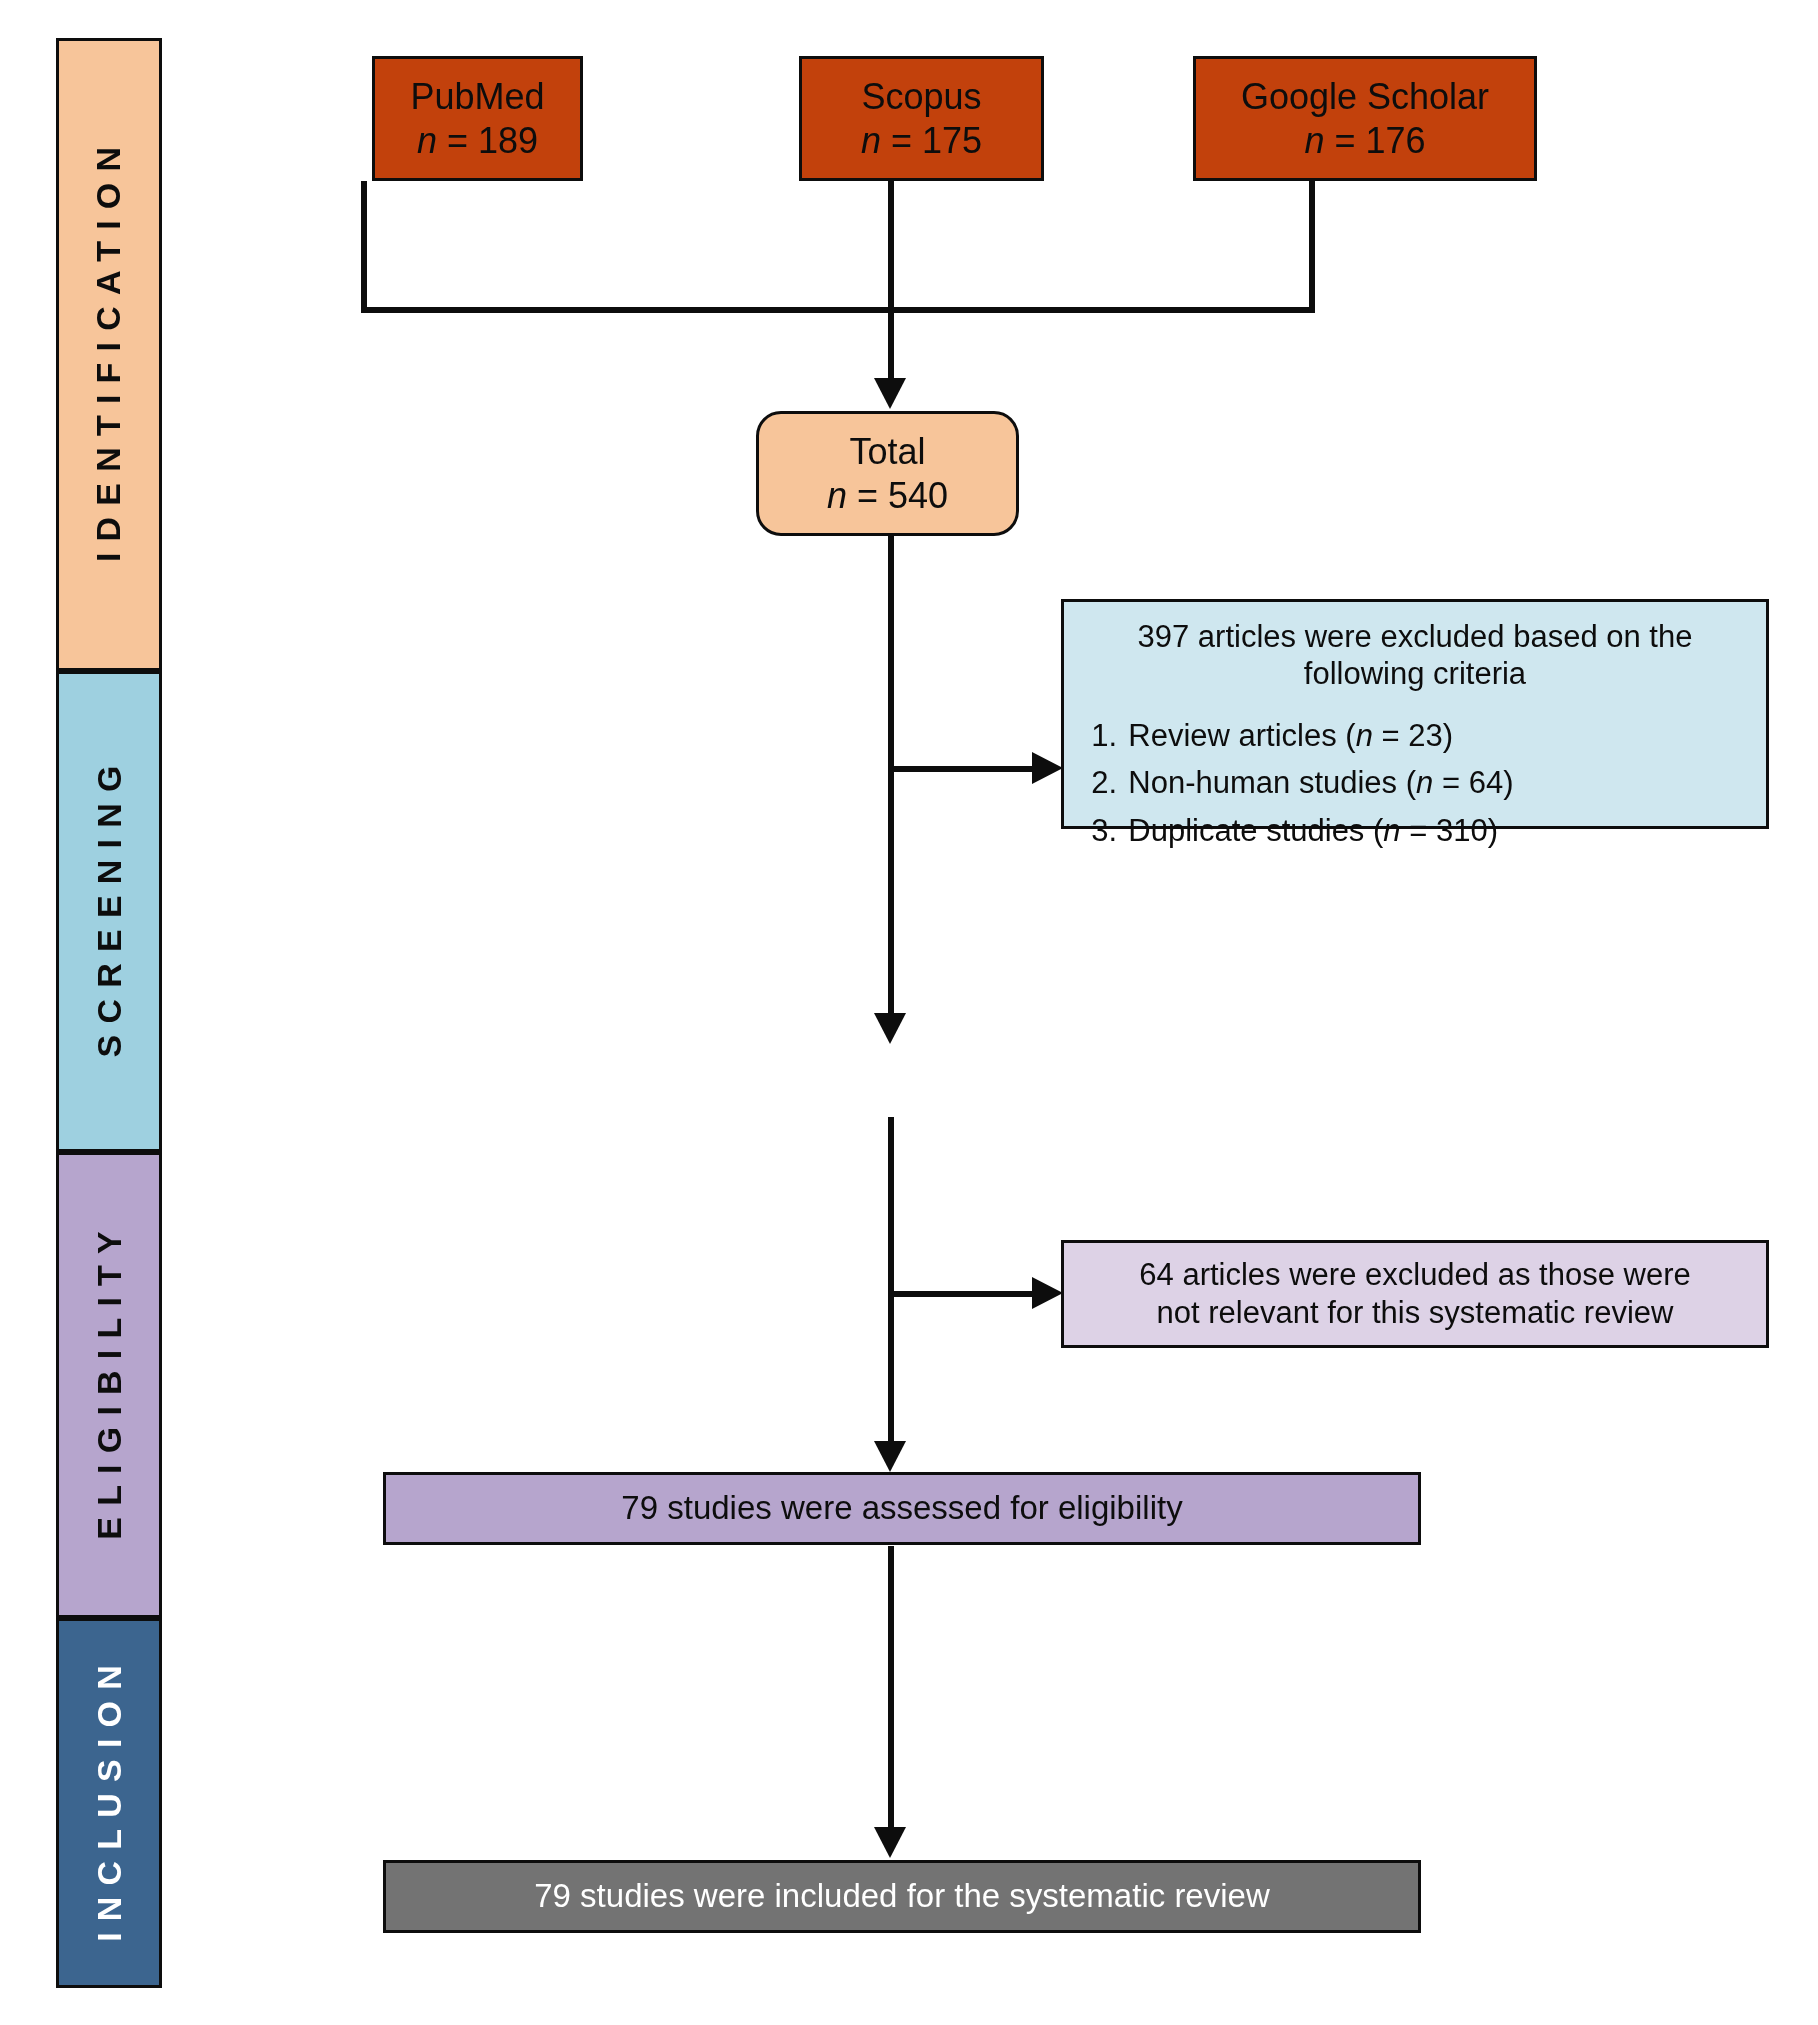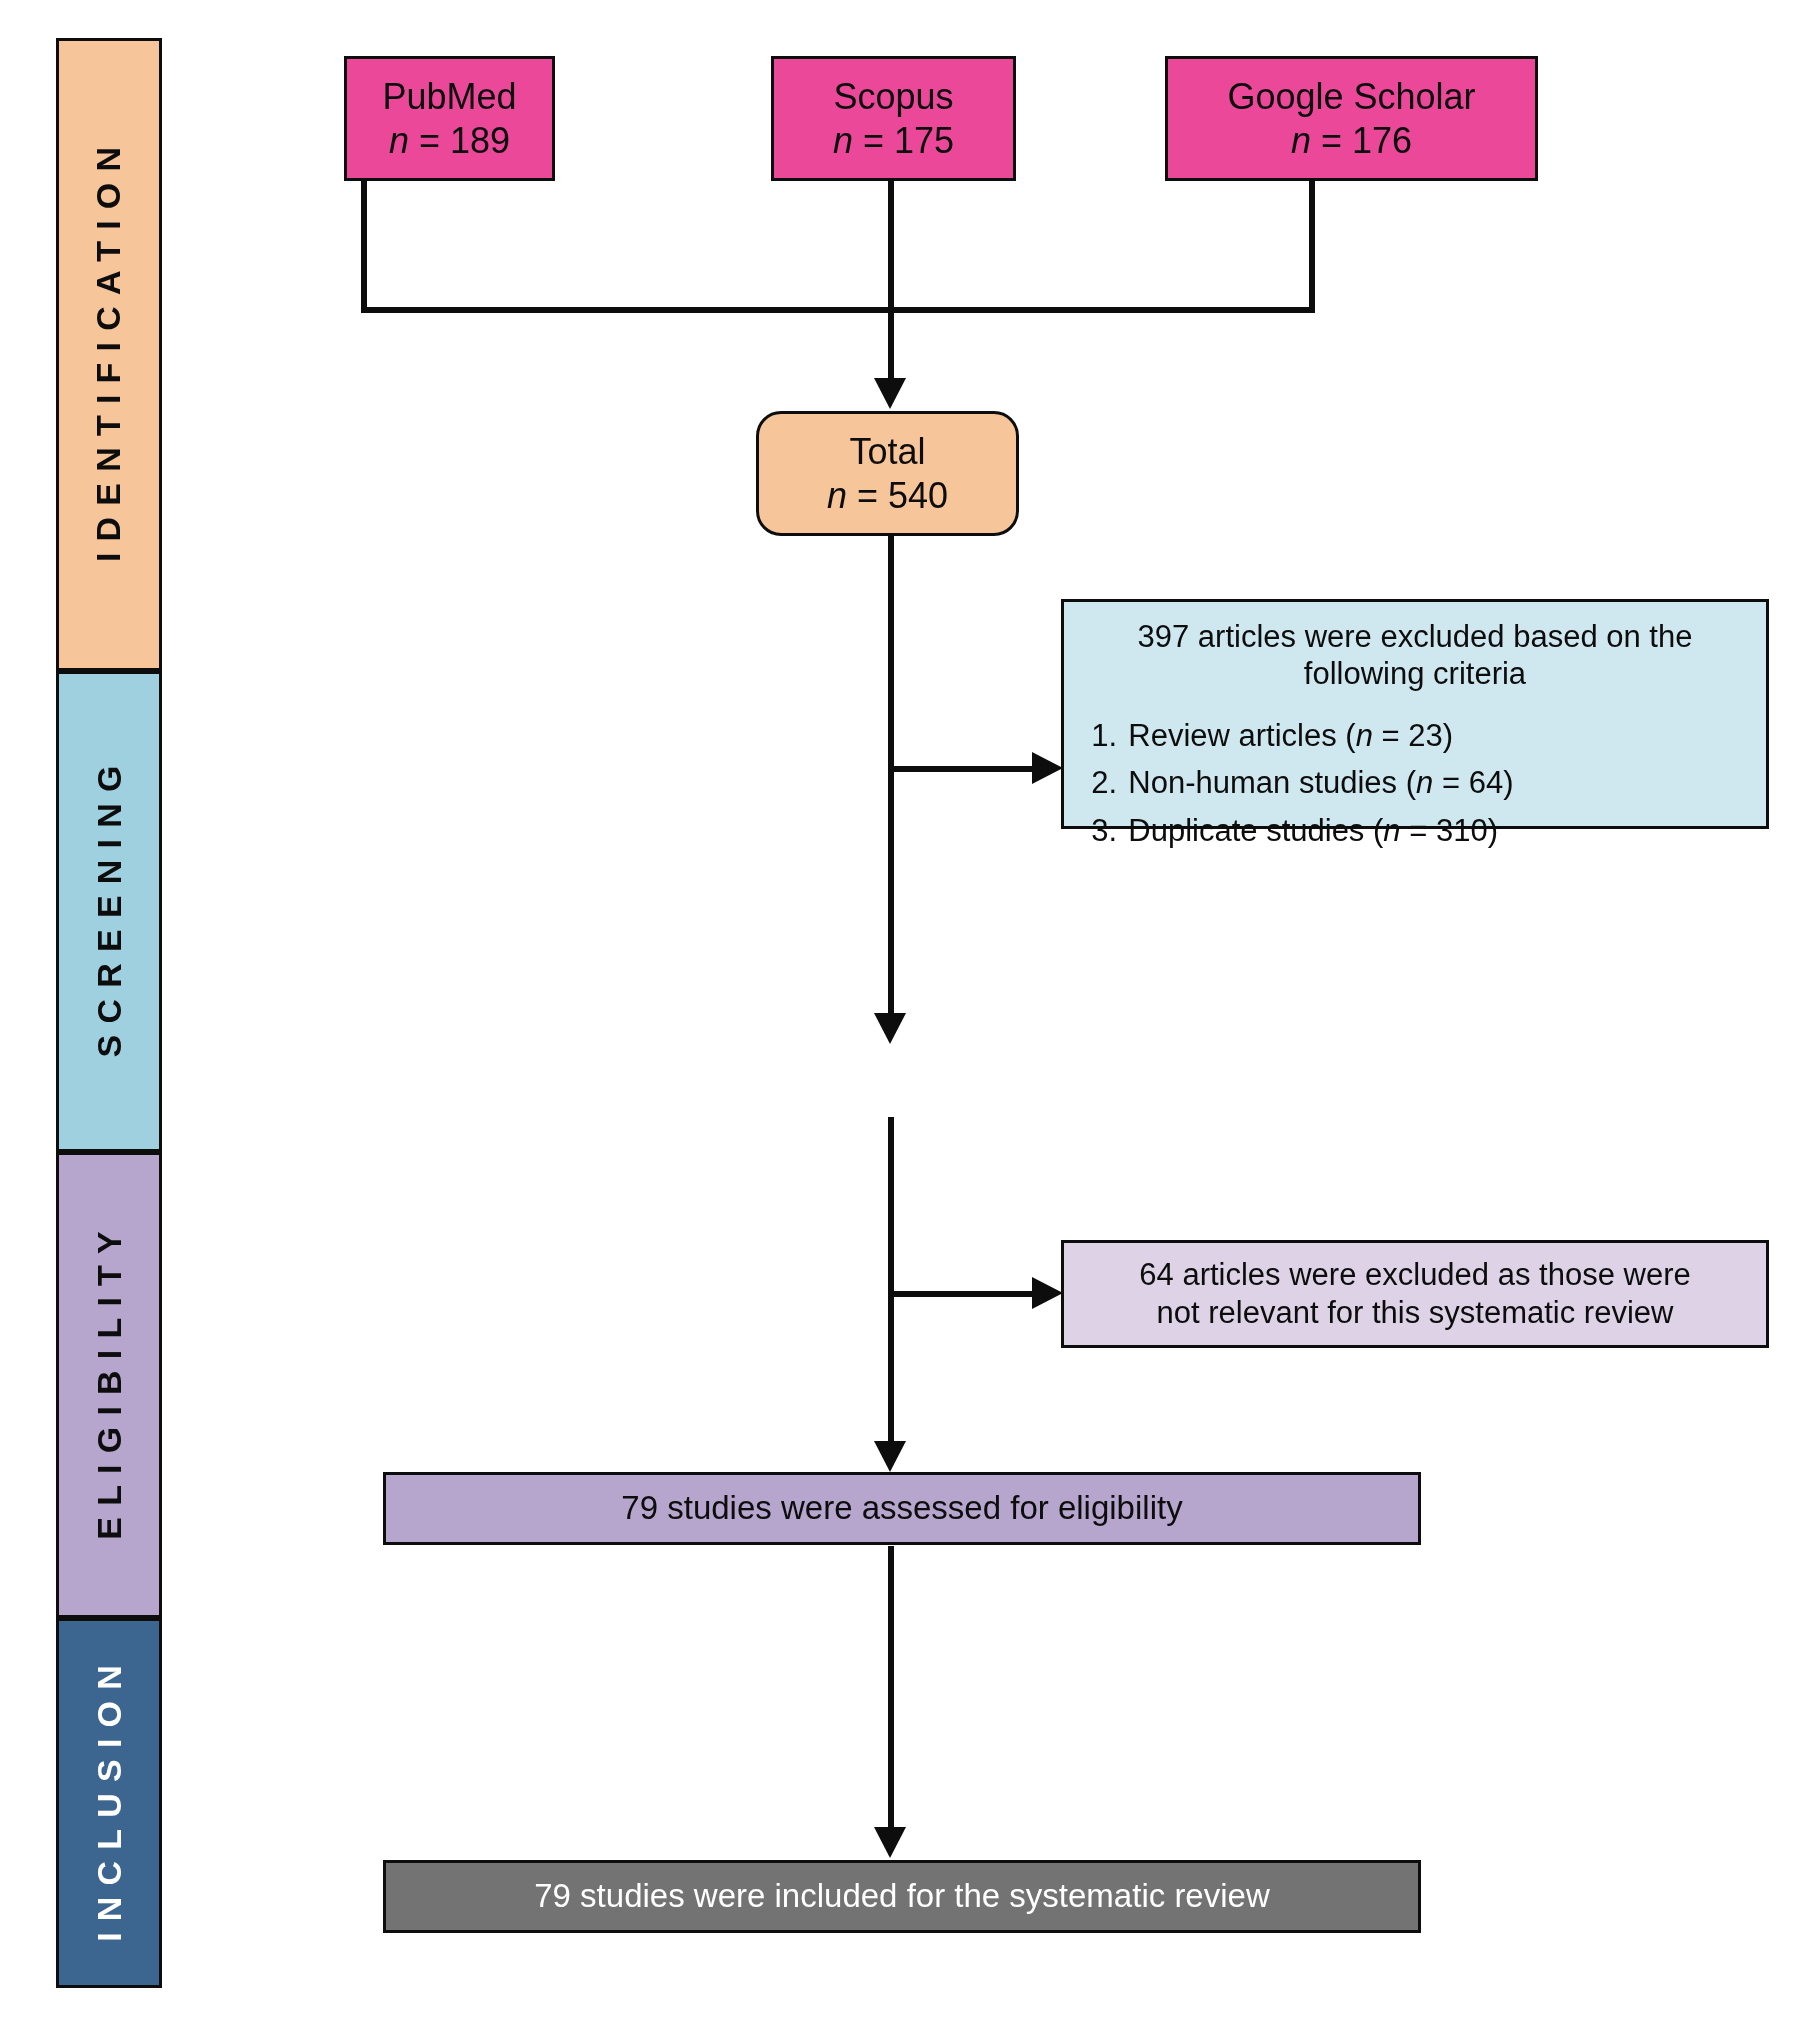--- a/index.html
+++ b/index.html
@@ -54,26 +54,27 @@
     color: #0d0d0d;
   }
   .band-identification { top: 38px;   height: 633px; background: #f7c59a; }
   .band-screening      { top: 671px; height: 481px; background: #9ed0e0; }
   .band-eligibility    { top: 1152px; height: 466px; background: #b6a5cd; }
   .band-inclusion      { top: 1618px; height: 370px;  background: #3c658f; }
   .band-inclusion .band-label { color: #ffffff; }
 
   
   .src-box {
-    background: #ec4899;
+    background: #c2410c;
     font-size: 36px;
+    margin-left: 28px;
   }
   .src-pubmed  { left: 344px;  top: 56px; width: 211px; height: 125px; }
   .src-scopus  { left: 771px; top: 56px; width: 245px; height: 125px; }
-  .src-scholar { left: 1165px; top: 56px; width: 373px; height: 125px; }
+  .src-scholar { left: 1165px; top: 56px; width: 344px; height: 125px; }
 
   .box-line { display: block; }
   .n-italic { font-style: italic; }
 
   
   .total-box {
     background: #f7c59a;
     font-size: 36px;
     left: 756px;
     top: 411px;

